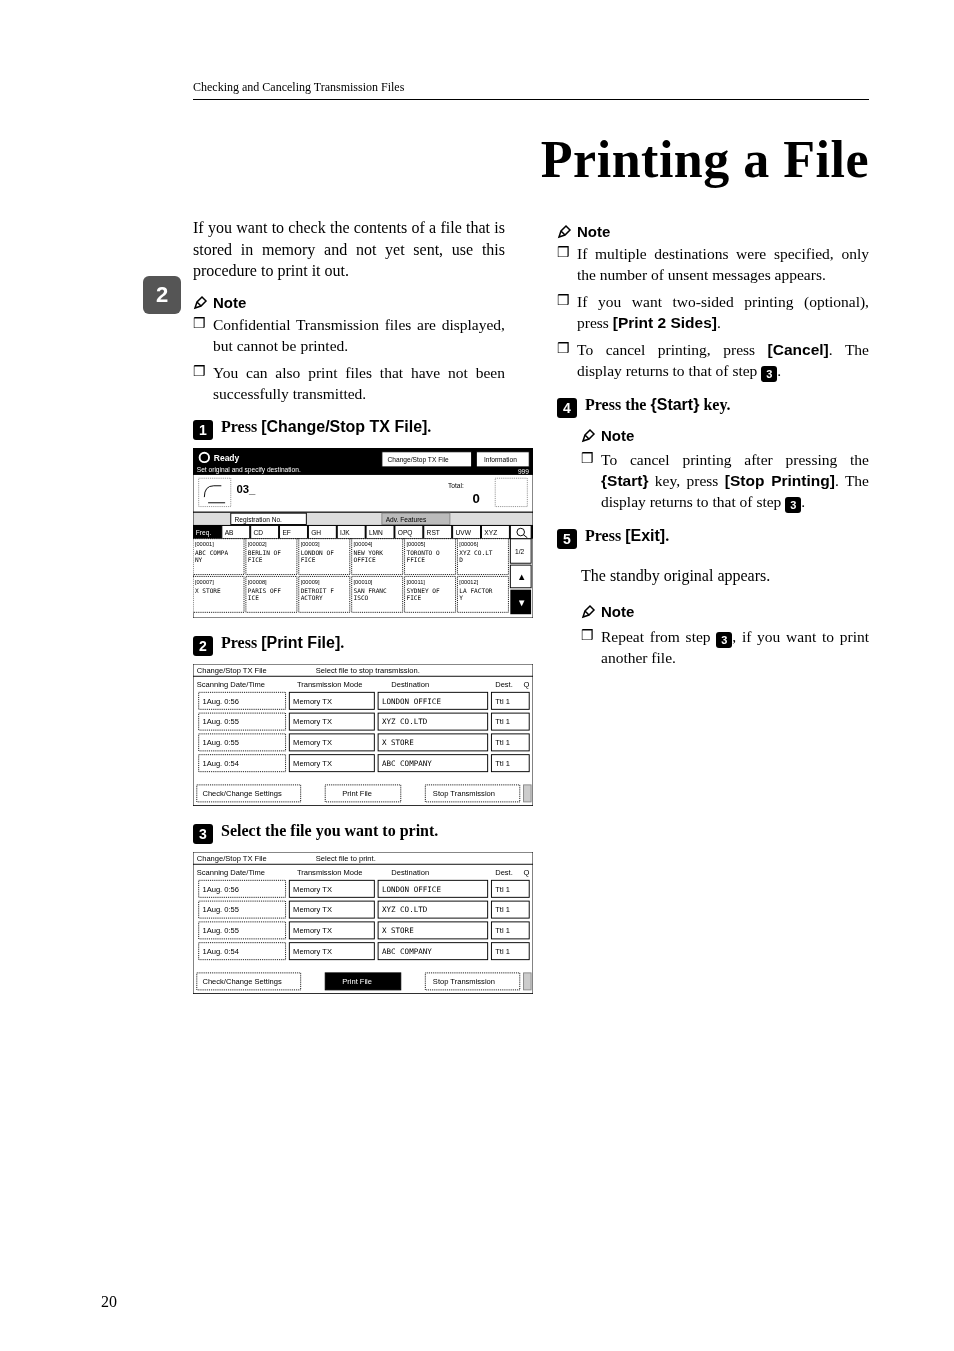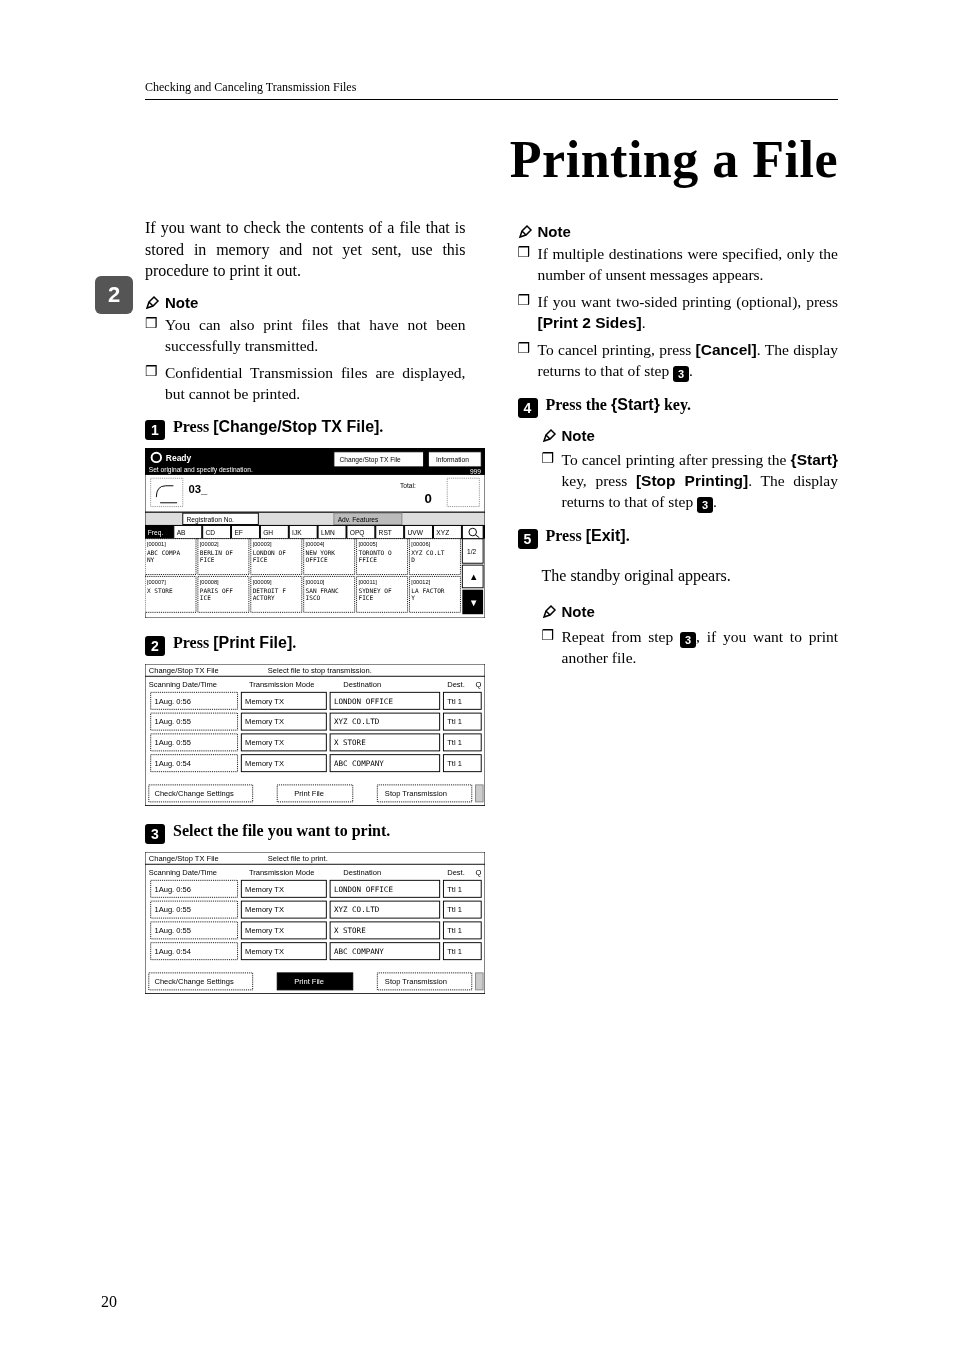--- a/index.html
+++ b/index.html
@@ -6,22 +6,23 @@
     margin: 0;
     padding: 0;
     font-family: Georgia, 'Times New Roman', serif;
     background: #fff;
     width: 954px;
     height: 1351px;
     position: relative;
     color: #000;
   }
   .page {
-    padding: 80px 116px 40px 145px;
+    padding: 80px 85px 40px 145px;
     position: relative;
+    margin-left: 48px;
   }
   .running-head {
     font-size: 12px;
     border-bottom: 1px solid #000;
     padding-bottom: 4px;
     margin-bottom: 30px;
   }
   h1 {
     font-family: Liberation Serif, serif;
     font-weight: 900;
@@ -170,22 +171,22 @@
 
     <div class="col">
       <p class="body-text">If you want to check the contents of a file that is stored in memory and not yet sent, use this procedure to print it out.</p>
 
       <div class="note-head">
         <svg width="16" height="16" viewBox="0 0 16 16">
             <path d="M2 14 L4 8 L9 3 L13 7 L8 12 L2 14 Z M4 8 L8 12" fill="none" stroke="#000" stroke-width="1.5"></path>
           </svg><span>Note</span>
       </div>
       <ul class="bullet-list">
+        <li>Confidential Transmission files are displayed, but cannot be printed.</li>
         <li>You can also print files that have not been successfully transmitted.</li>
-        <li>Confidential Transmission files are displayed, but cannot be printed.</li>
       </ul>
 
       <div class="step">
         <span class="step-num">1</span>
         <span class="step-text"><span>Press </span><span class="ui-button">[Change/Stop TX File]</span><span>.</span></span>
       </div>
 
       <div class="fig">
         <svg viewBox="0 0 360 180" class="scr-box">
           <rect x="0" y="0" width="360" height="180" fill="#fff" stroke="#000"></rect>

